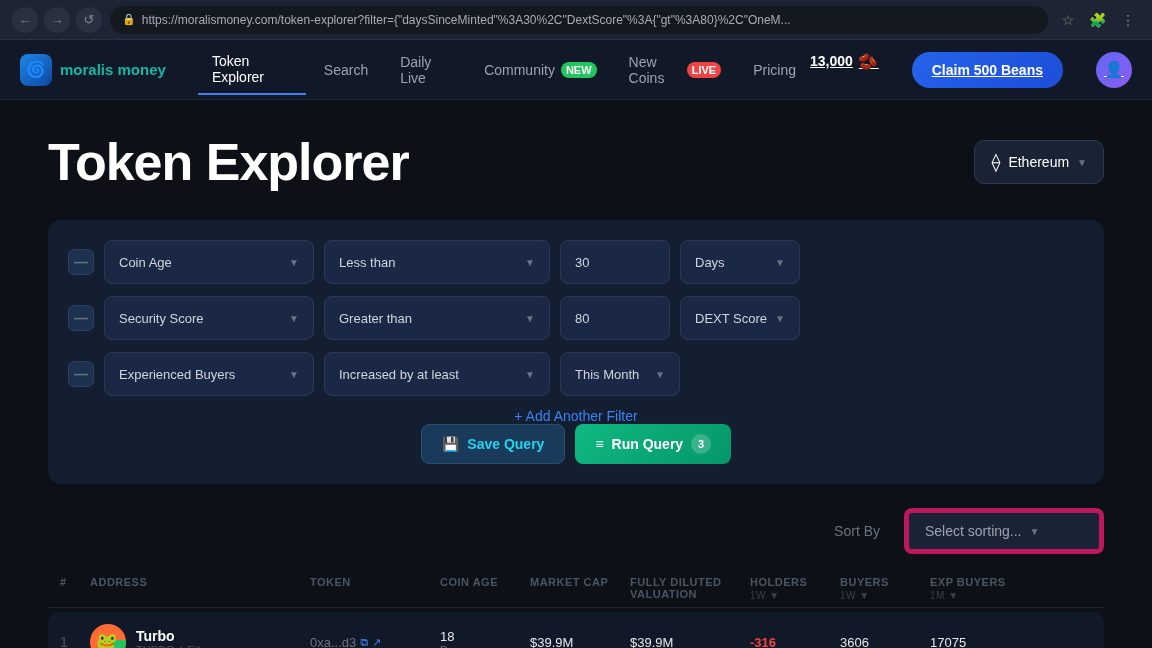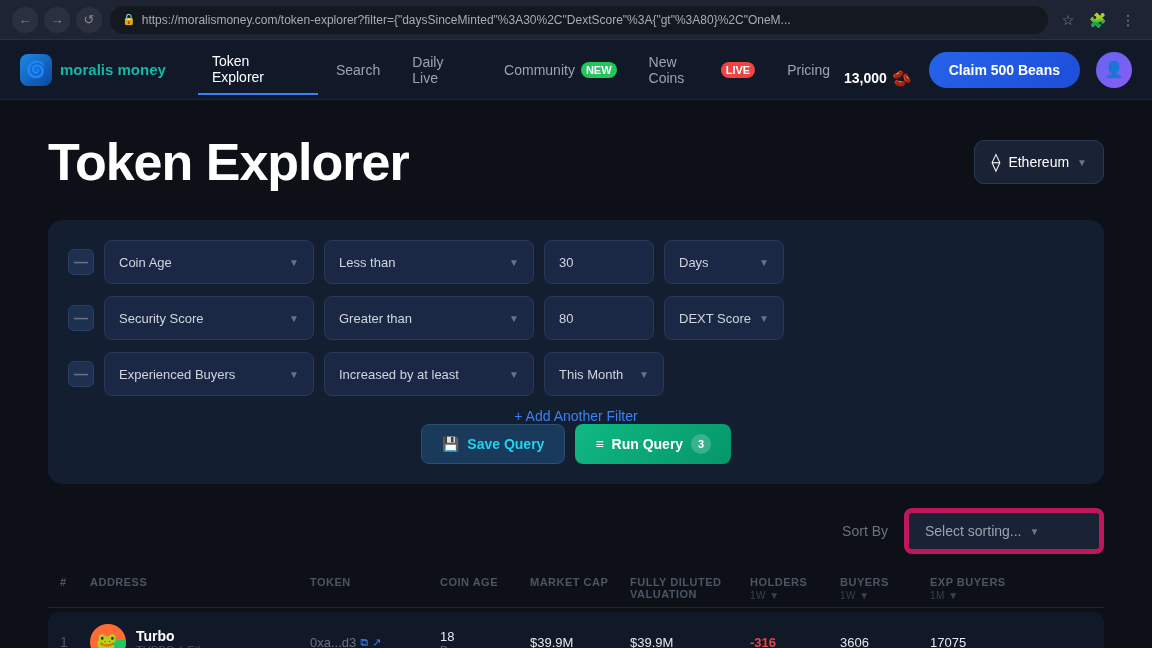--- a/index.html
+++ b/index.html
@@ -105,21 +105,21 @@
       color: #fff;
       font-size: 11px;
       font-weight: 700;
       padding: 2px 5px;
       border-radius: 10px;
     }
     .badge-live {
       background: #ef4444;
     }
     .nav-right {
-      display: flex; align-items: flex-end; gap: 16px;
+      display: flex; align-items: flex-start; gap: 33px; text-decoration: underline;
     }
     .beans-count {
       display: flex; align-items: center; gap: 6px;
       font-size: 14px; font-weight: 600; color: #fff;
     }
     .bean-icon { font-size: 16px; }
     .claim-btn {
       background: linear-gradient(135deg, #2563eb, #1d4ed8);
       color: #fff;
       border: none;
@@ -190,21 +190,21 @@
       border-radius: 8px;
       color: #d1d5db;
       padding: 0 14px;
       height: 44px;
       font-size: 13px;
       cursor: pointer;
       display: flex; align-items: center; justify-content: space-between;
       gap: 8px;
     }
     .filter-select.wide { width: 210px; }
-    .filter-select.medium { width: 210px; }
+    .filter-select.medium { width: 226px; }
     .filter-select.narrow { width: 120px; }
     .filter-input {
       background: #1a2845;
       border: 1px solid #2a3a55;
       border-radius: 8px;
       color: #d1d5db;
       padding: 0 14px;
       height: 44px;
       font-size: 13px;
       width: 110px;
@@ -253,21 +253,21 @@
       background: rgba(255,255,255,0.2);
       border-radius: 50%;
       width: 20px; height: 20px;
       display: flex; align-items: center; justify-content: center;
       font-size: 11px; font-weight: 700;
     }
 
     
     .sort-bar {
       display: flex; align-items: center; justify-content: flex-end;
-      gap: 16px; margin-bottom: 16px;
+      gap: 24px; margin-bottom: 16px;
     }
     .sort-label { color: #6b7280; font-size: 14px; }
     .sort-select {
       background: #1a2235;
       border: 5px solid #be185d;
       border-radius: 8px;
       color: #9ca3af;
       padding: 10px 16px;
       font-size: 14px;
       cursor: pointer;

